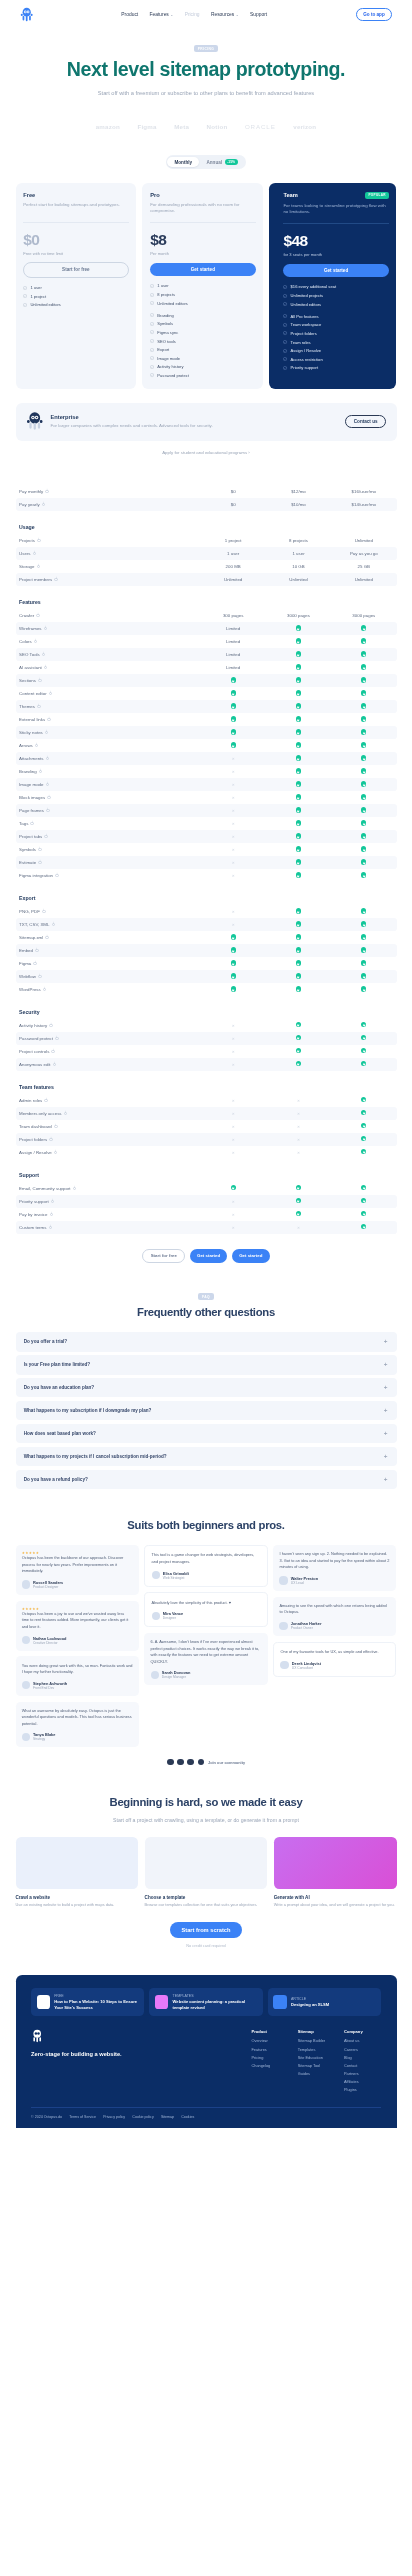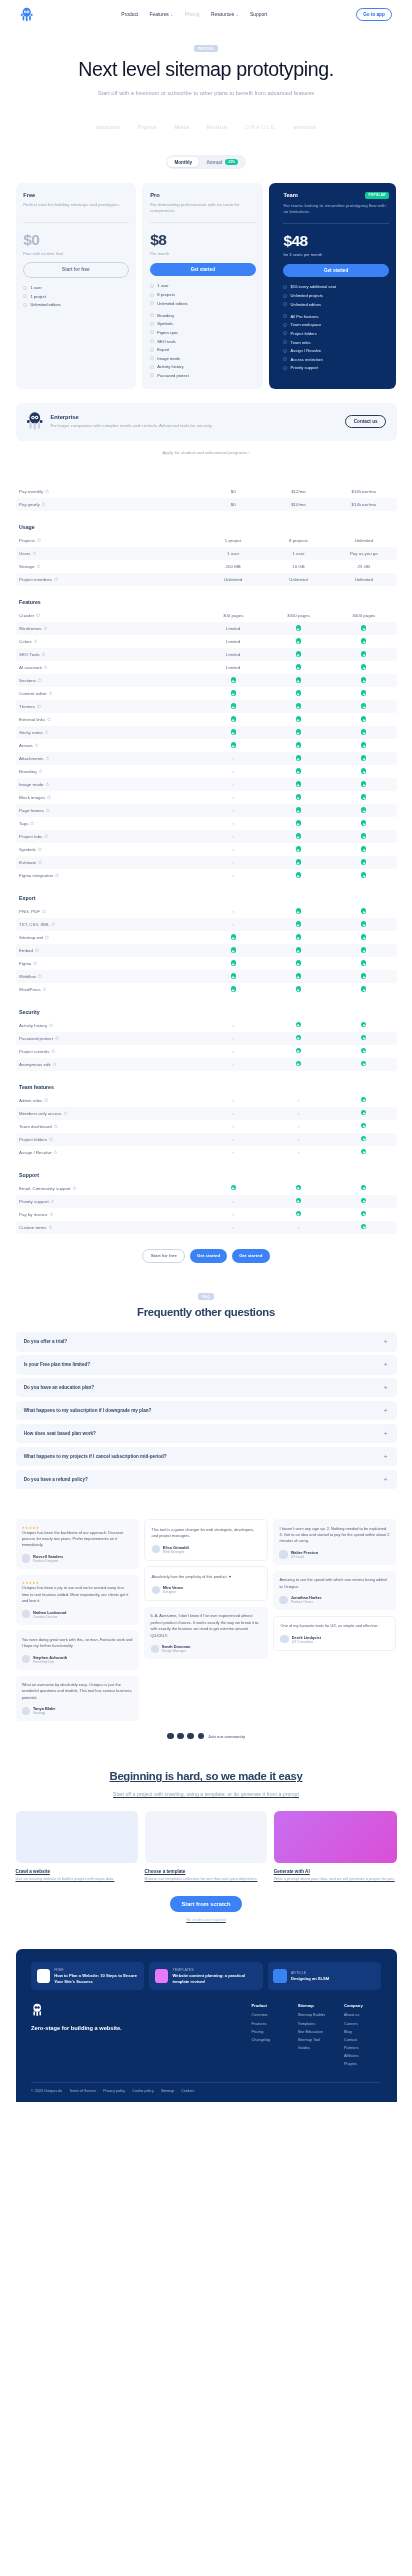--- a/index.html
+++ b/index.html
@@ -32,21 +32,21 @@
   }
 
   
   .hero { text-align: center; padding-top: 15.5px; }
   .pill-label {
     display: inline-block; background: #ccd7ea; color: #fff;
     font-size: 3.3px; font-weight: 700; letter-spacing: 0.4px;
     padding: 1.5px 3.6px; border-radius: 2.1px;
   }
   h1.hero-title {
-    font-size: 19.6px; line-height: 1.12; font-weight: 400; color: #0f172a;
+    font-size: 19.6px; line-height: 1.12; font-weight: 700; color: #0f766e;
     margin-top: 6.7px; letter-spacing: -0.4px;
   }
   .hero-sub { margin-top: 8.8px; font-size: 5.7px; color: #9aa5b7; line-height: 1.55; }
 
   
   .logos { display: flex; justify-content: center; align-items: center; gap: 17.5px; margin-top: 25px; opacity: .45; }
   .logos .lg { font-size: 6.2px; color: #b6bfce; font-weight: 600; letter-spacing: 0.2px; display:flex; align-items:center; gap:1.5px;}
   .logos .lg.thin { font-weight: 400; letter-spacing: 0.9px; }
 
   
@@ -137,21 +137,21 @@
   .tmeta { display: flex; align-items: center; gap: 3.1px; margin-top: 5.2px; }
   .avatar { width: 8.2px; height: 8.2px; border-radius: 50%; background: #d5dfee; flex: 0 0 auto; }
   .tname { font-size: 3.9px; font-weight: 700; color: #2b3a55; }
   .trole { font-size: 3.3px; color: #9aa5b7; }
   .stars { color: #f5b544; font-size: 3.6px; letter-spacing: 0.3px; }
   .social-row { display: flex; align-items: center; justify-content: center; gap: 3.6px; margin-top: 11.3px; }
   .social-dot { width: 6.7px; height: 6.7px; border-radius: 50%; background: #2b3a55; }
   .social-label { font-size: 3.9px; color: #6c7a93; font-weight: 600; }
 
   
-  .begin { margin-top: 31px; text-align: center; text-decoration: underline; }
+  .begin { margin-top: 31px; text-align: center; }
   .begin-sub { font-size: 5.2px; color: #9aa5b7; margin-top: 6.2px; line-height: 1.6; }
   .three { display: flex; gap: 6.2px; margin-top: 12.4px; text-align: left; }
   .three .tc { flex: 1; }
   .thumb { height: 52px; border-radius: 5.2px; }
   .thumb.a { background: #eaf0fb; }
   .thumb.b { background: #f1f4fa; }
   .thumb.c { background: linear-gradient(135deg,#c86ef0,#d94fd6); }
   .tc-title { font-size: 4.6px; font-weight: 800; color: #243b5e; margin-top: 5.7px; }
   .tc-desc { font-size: 3.9px; color: #9aa5b7; margin-top: 2.6px; line-height: 1.6; }
   .begin-cta { text-align: center; margin-top: 13.4px; }
@@ -952,20 +952,21 @@
             <span class="faq-plus">＋</span>
           </div>
           <div class="faq-item">
             <span>Do you have a refund policy?</span>
             <span class="faq-plus">＋</span>
           </div>
         </div>
     </div>
 
     <div class="testi">
+      <h2 class="sec-title">Suits both beginners and pros.</h2>
       <div class="masonry" id="testi-grid">
           <div class="mcol">
             <div class="tcard">
               <div class="stars">★★★★★</div>
               <div class="ttext">Octopus has been the backbone of our approach. Discover process for nearly two years. Prefer improvements on it immediately.</div>
               <div class="tmeta">
                 <div class="avatar"></div>
                 <div>
                   <div class="tname">Russell Sanders</div>
                   <div class="trole">Product Designer</div>

